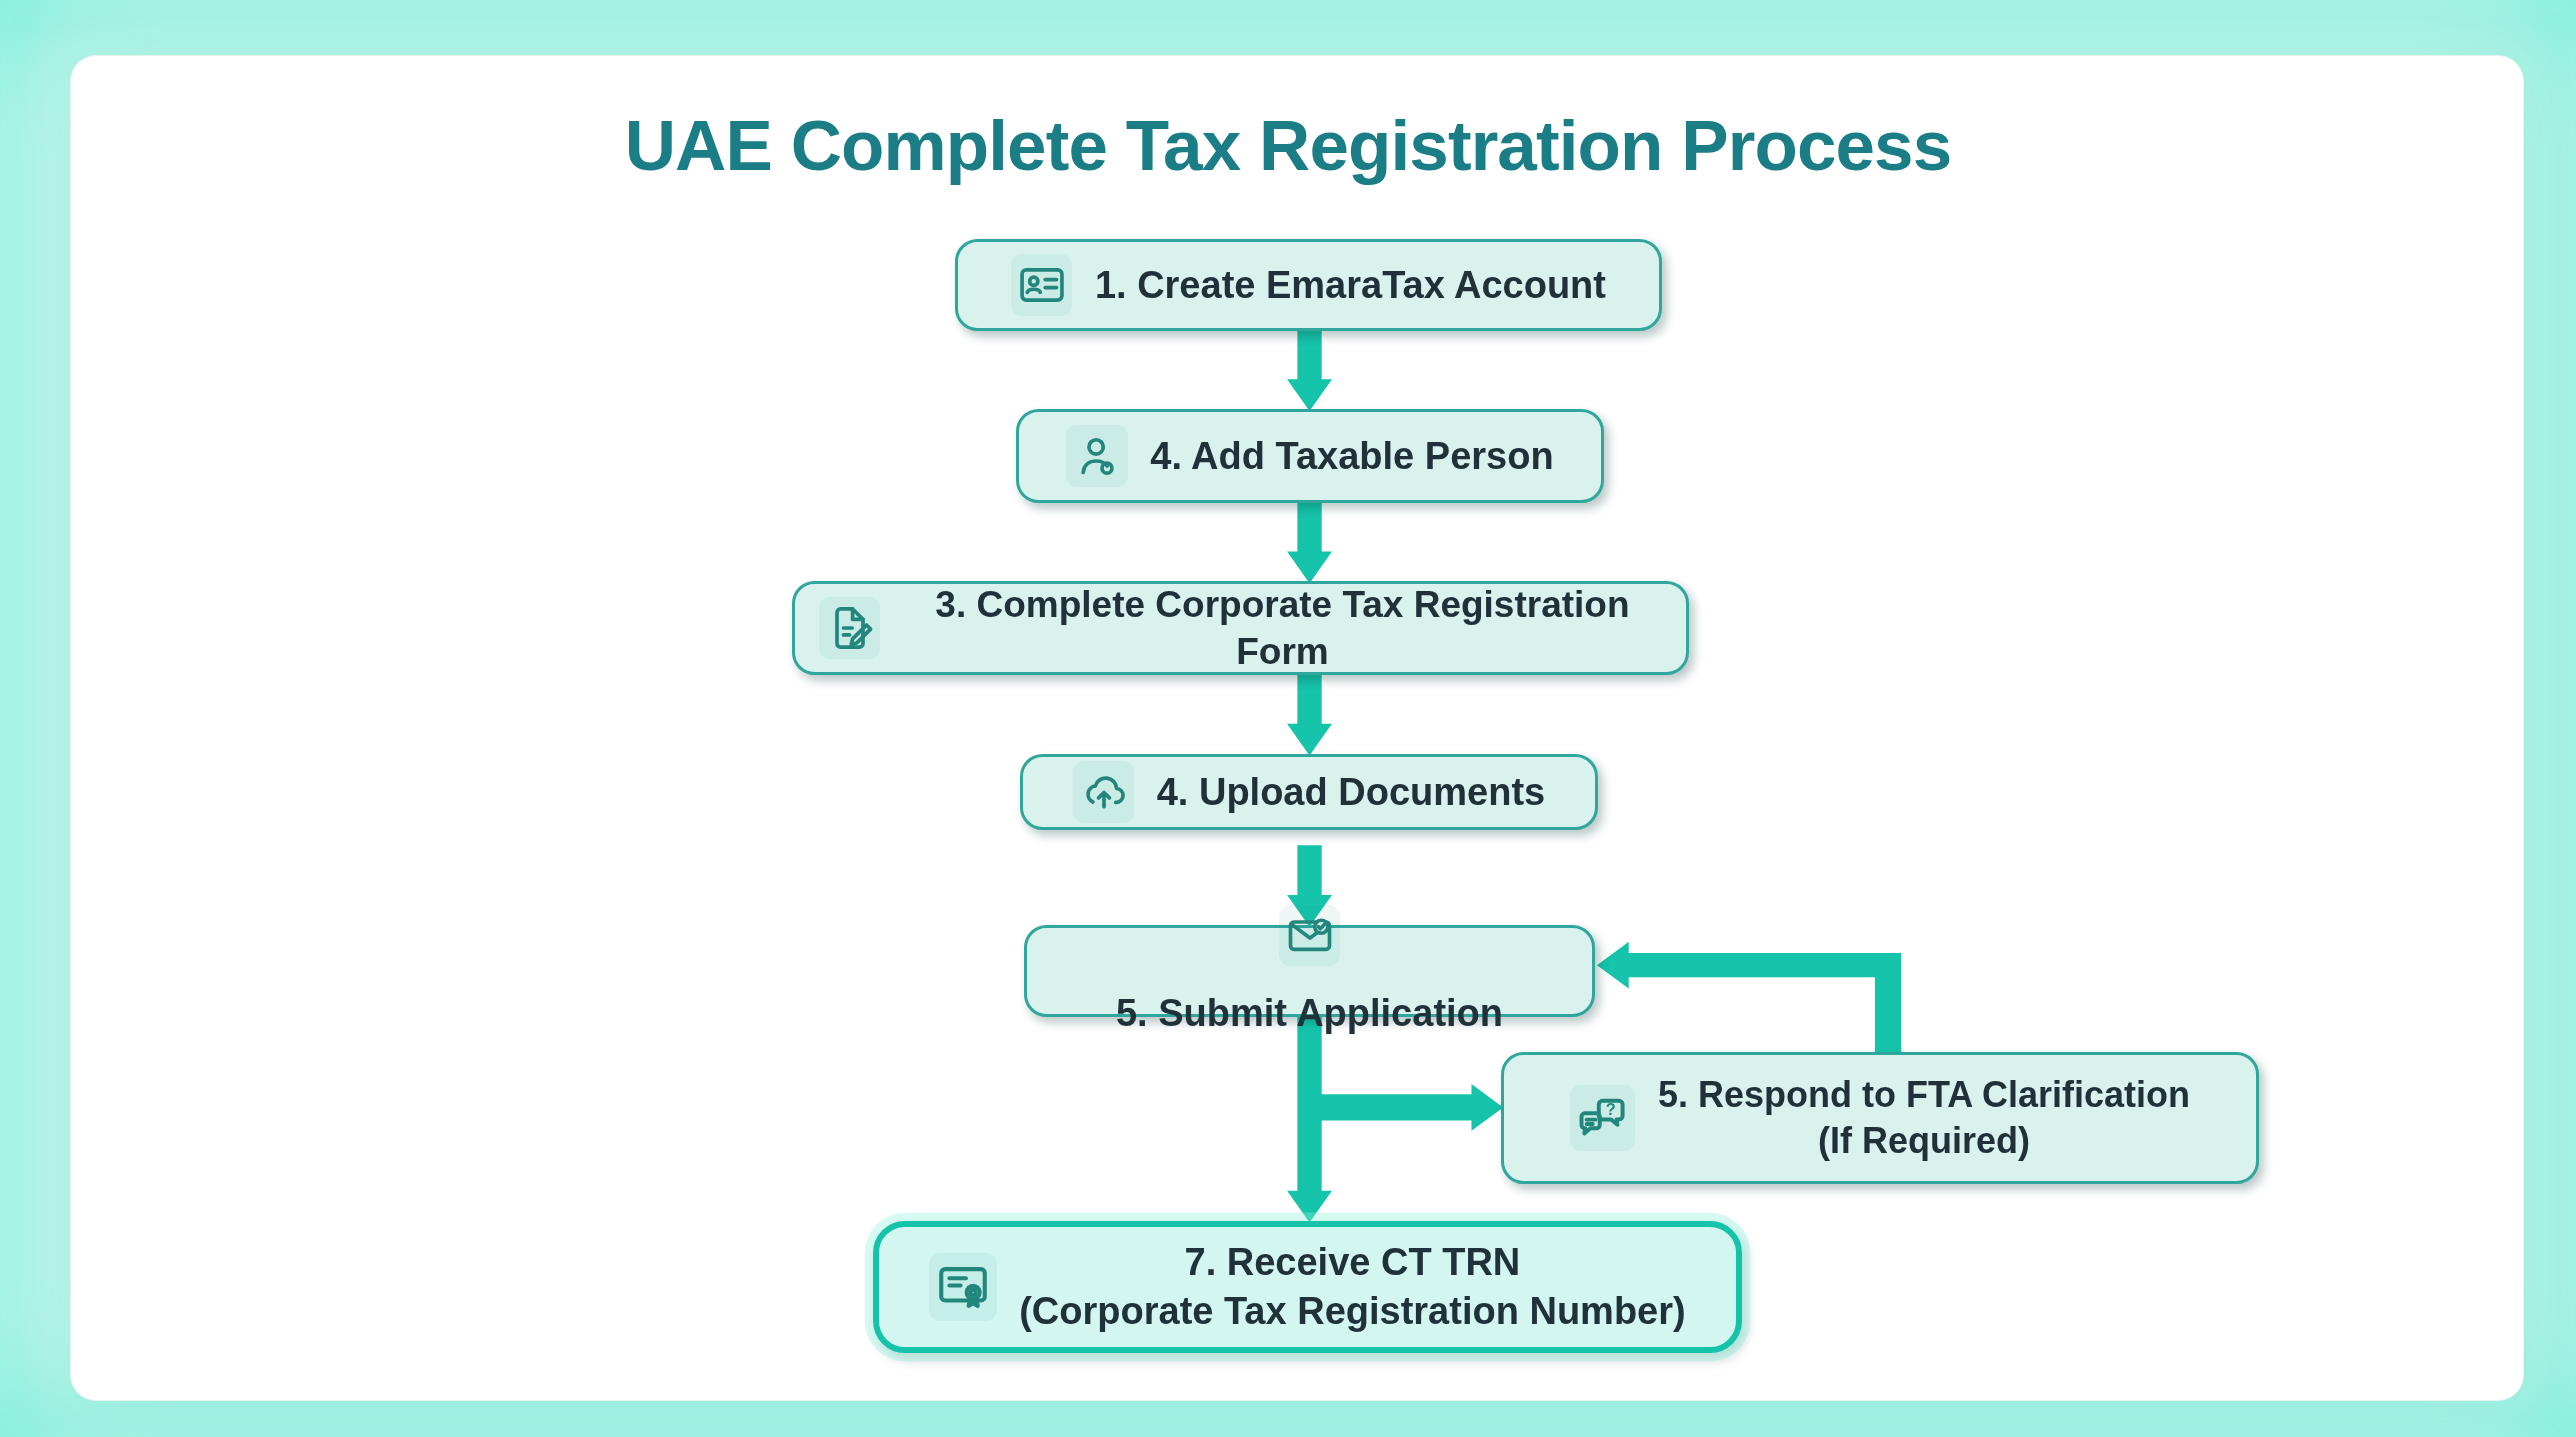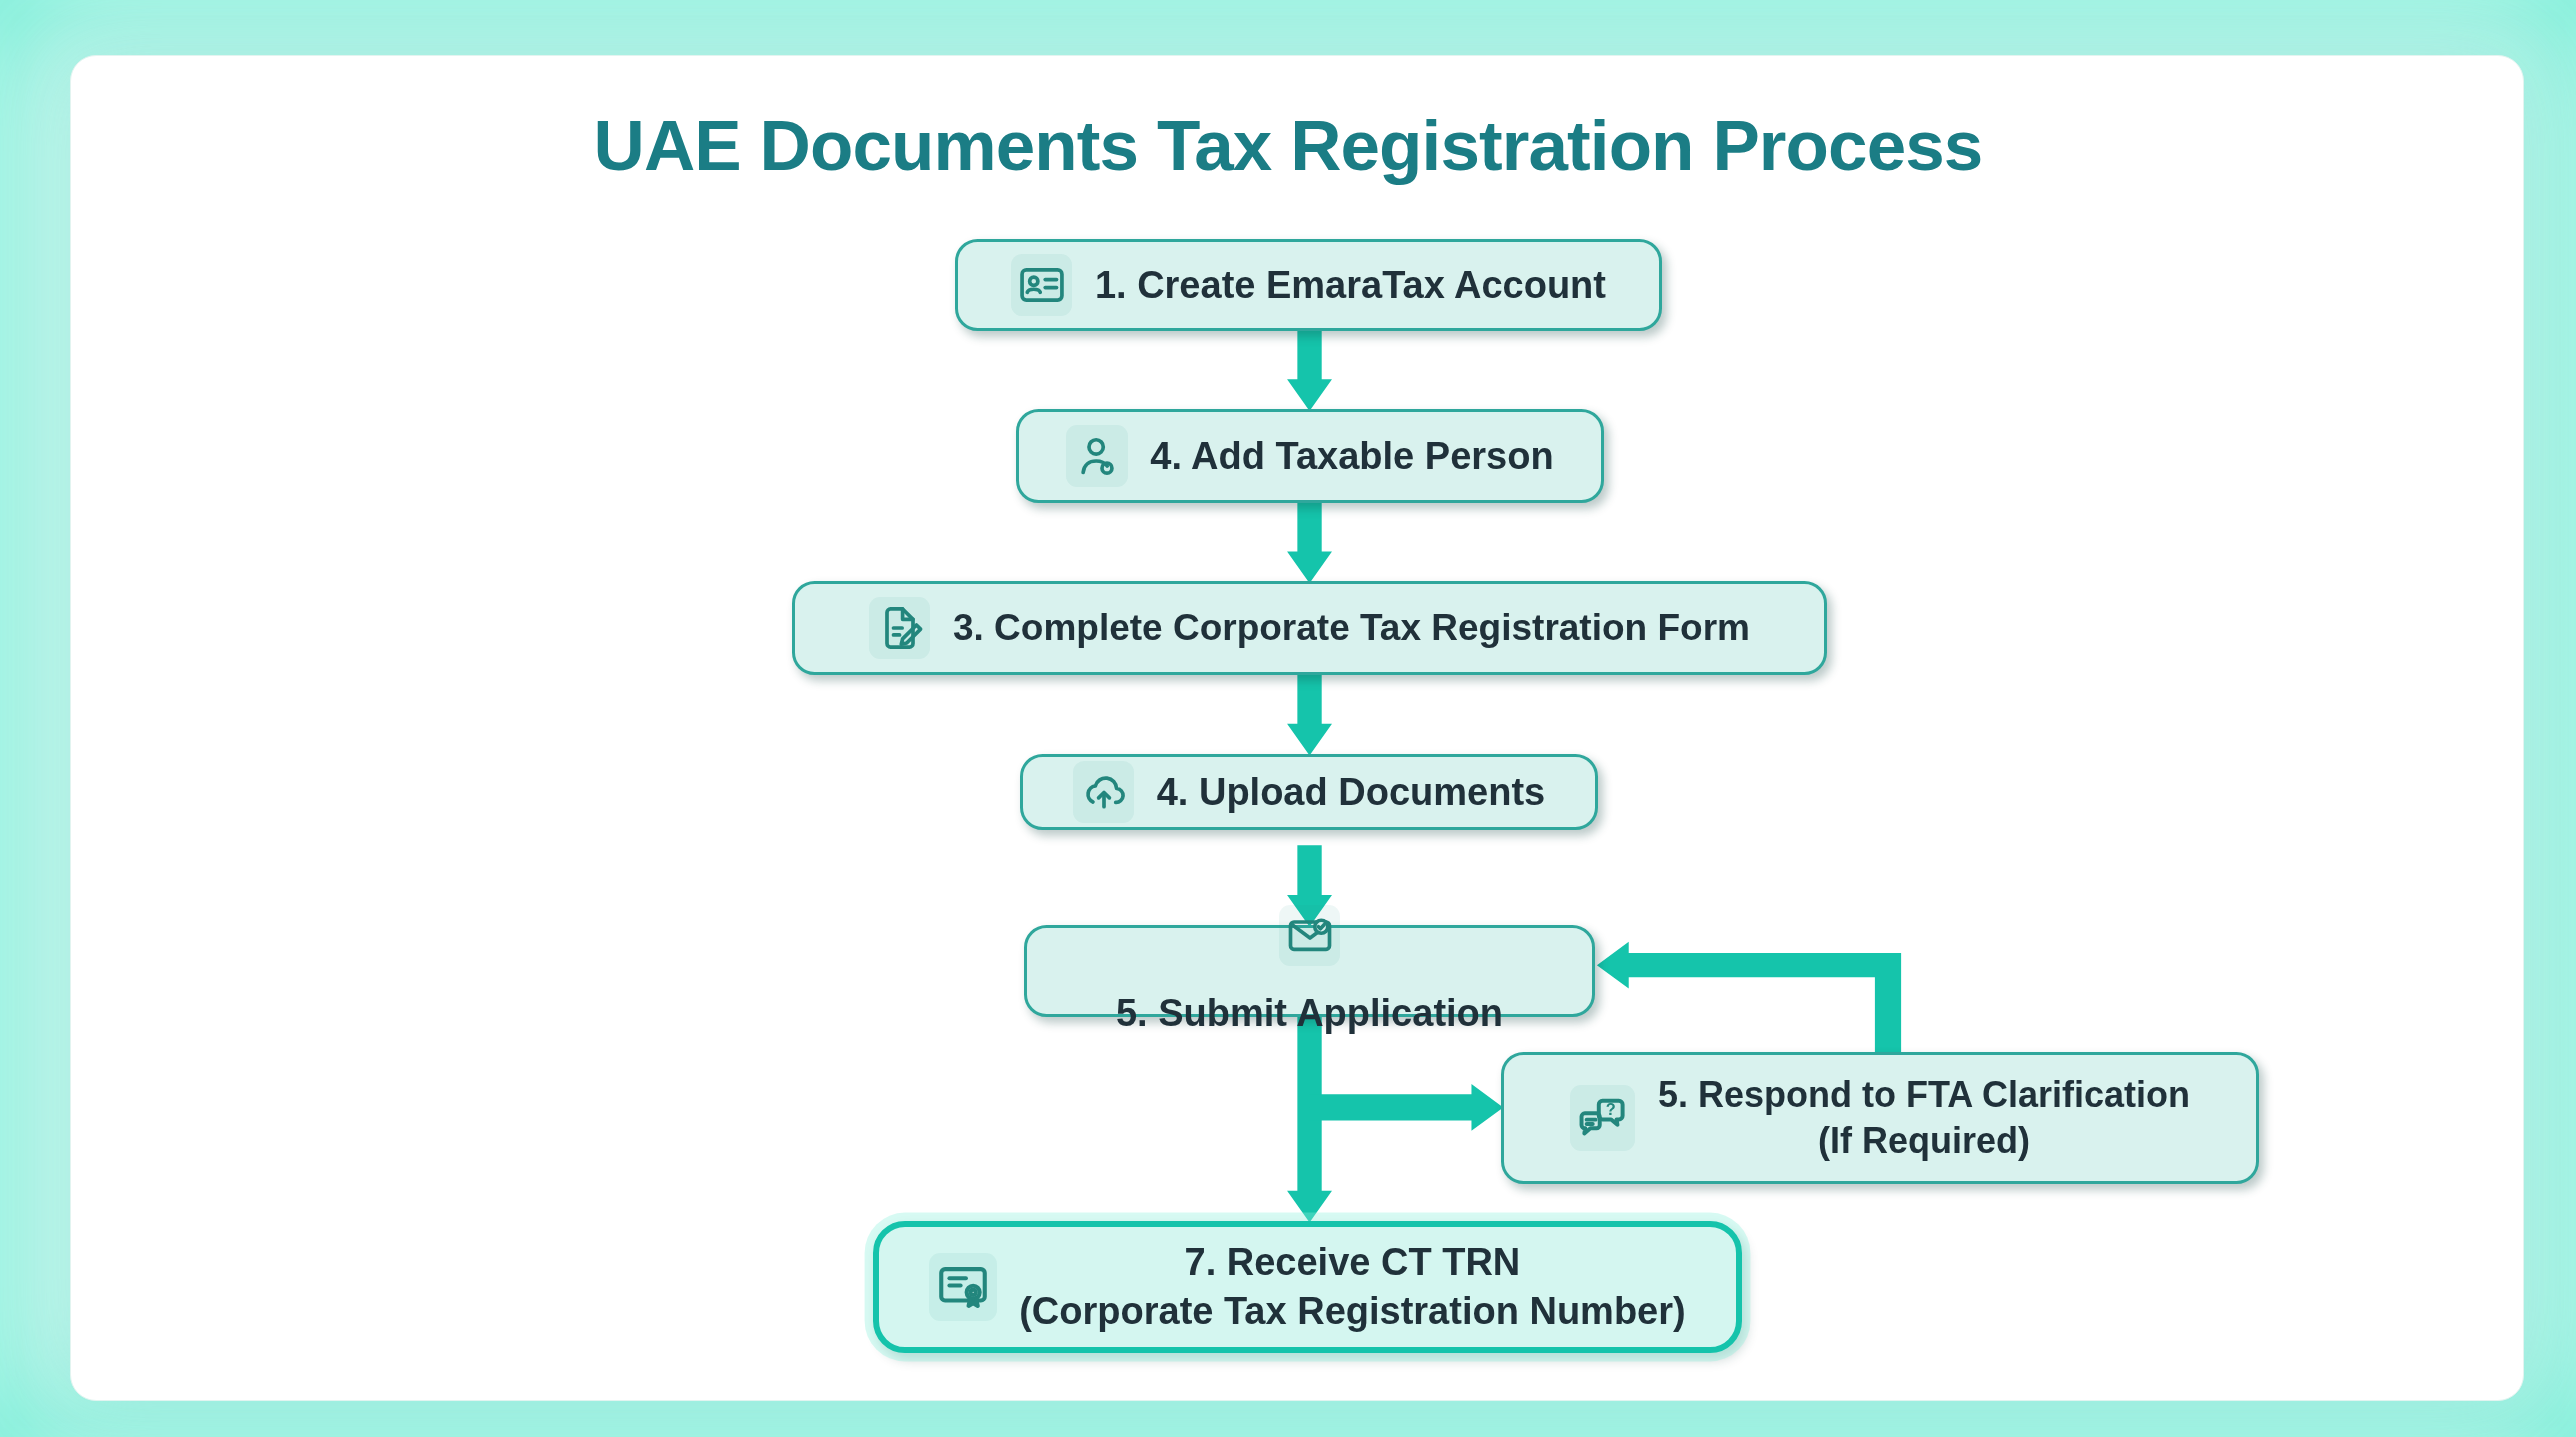--- a/index.html
+++ b/index.html
@@ -32,38 +32,38 @@
     color:#20313a;font-weight:700;
   }
   .step .label{white-space:pre-line;text-align:center;line-height:1.28;}
   .step .icon-wrap{
     flex:none;display:flex;align-items:center;justify-content:center;
     background:rgba(32,150,140,0.08);border-radius:11.2px;padding:4.7px;
   }
   .step .icon-wrap svg{display:block;}
   .s1{left:955px;top:239px;width:707px;height:92px;font-size:38px;}
   .s2{left:1016px;top:409px;width:588px;height:94px;font-size:38px;}
-  .s3{left:792px;top:581px;width:1035px;height:94px;font-size:37px;}
+  .s3{left:792px;top:581px;width:897px;height:94px;font-size:37px;}
   .s4{left:1020px;top:754px;width:578px;height:76px;font-size:38px;}
   .s5{left:1024px;top:925px;width:571px;height:92px;font-size:38px;flex-direction:column;}
   .s6{left:1501px;top:1052px;width:758px;height:132px;font-size:36px;}
   .s7{
     left:873px;top:1221px;width:869px;height:132px;font-size:38px;
     background:#d4f6f0;border:6.6px solid #15c3ab;border-radius:32px;
     box-shadow:0 0 0 8.4px rgba(140,240,220,0.35), 4.7px 6.6px 11.2px rgba(18,70,64,0.22);
   }
   .icon{stroke:#23867d;fill:none;stroke-width:1.7;stroke-linecap:round;stroke-linejoin:round;}
 </style>
 </head>
 <body>
 
 <div class="bg-glow"></div>
 <div class="card"></div>
 
-<div class="title">UAE Documents Tax Registration Process</div>
+<div class="title">UAE Complete Tax Registration Process</div>
 
 <svg class="connectors" width="2576" height="1438" viewBox="0 0 2752 1536">
   <g fill="#15c4ab">
     <path d="M1386,351 L1412,351 L1412,405 L1423,405 L1399,439 L1375,405 L1386,405 Z"></path>
     <path d="M1386,535 L1412,535 L1412,589 L1423,589 L1399,623 L1375,589 L1386,589 Z"></path>
     <path d="M1386,719 L1412,719 L1412,773 L1423,773 L1399,807 L1375,773 L1386,773 Z"></path>
     <path d="M1386,903 L1412,903 L1412,956 L1423,956 L1399,990 L1375,956 L1386,956 Z"></path>
     <path d="M1386,1084 L1412,1084 L1412,1272 L1423,1272 L1399,1306 L1375,1272 L1386,1272 Z"></path>
     <path d="M1399,1169 L1572,1169 L1572,1158 L1606,1183 L1572,1208 L1572,1197 L1399,1197 Z"></path>
     <path d="M2003,1124 L2003,1044 L1740,1044 L1740,1056 L1706,1031 L1740,1006 L1740,1018 L2031,1018 L2031,1124 Z"></path>

